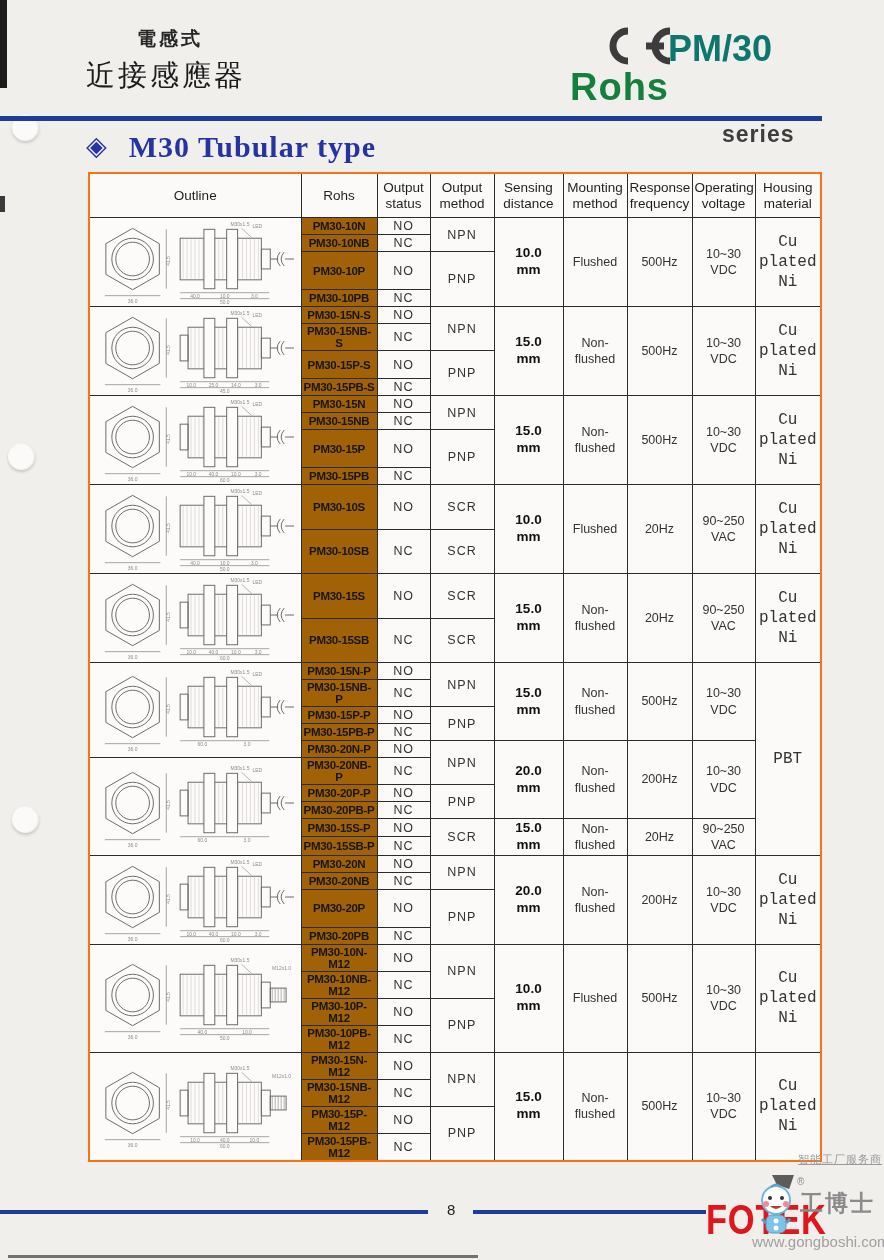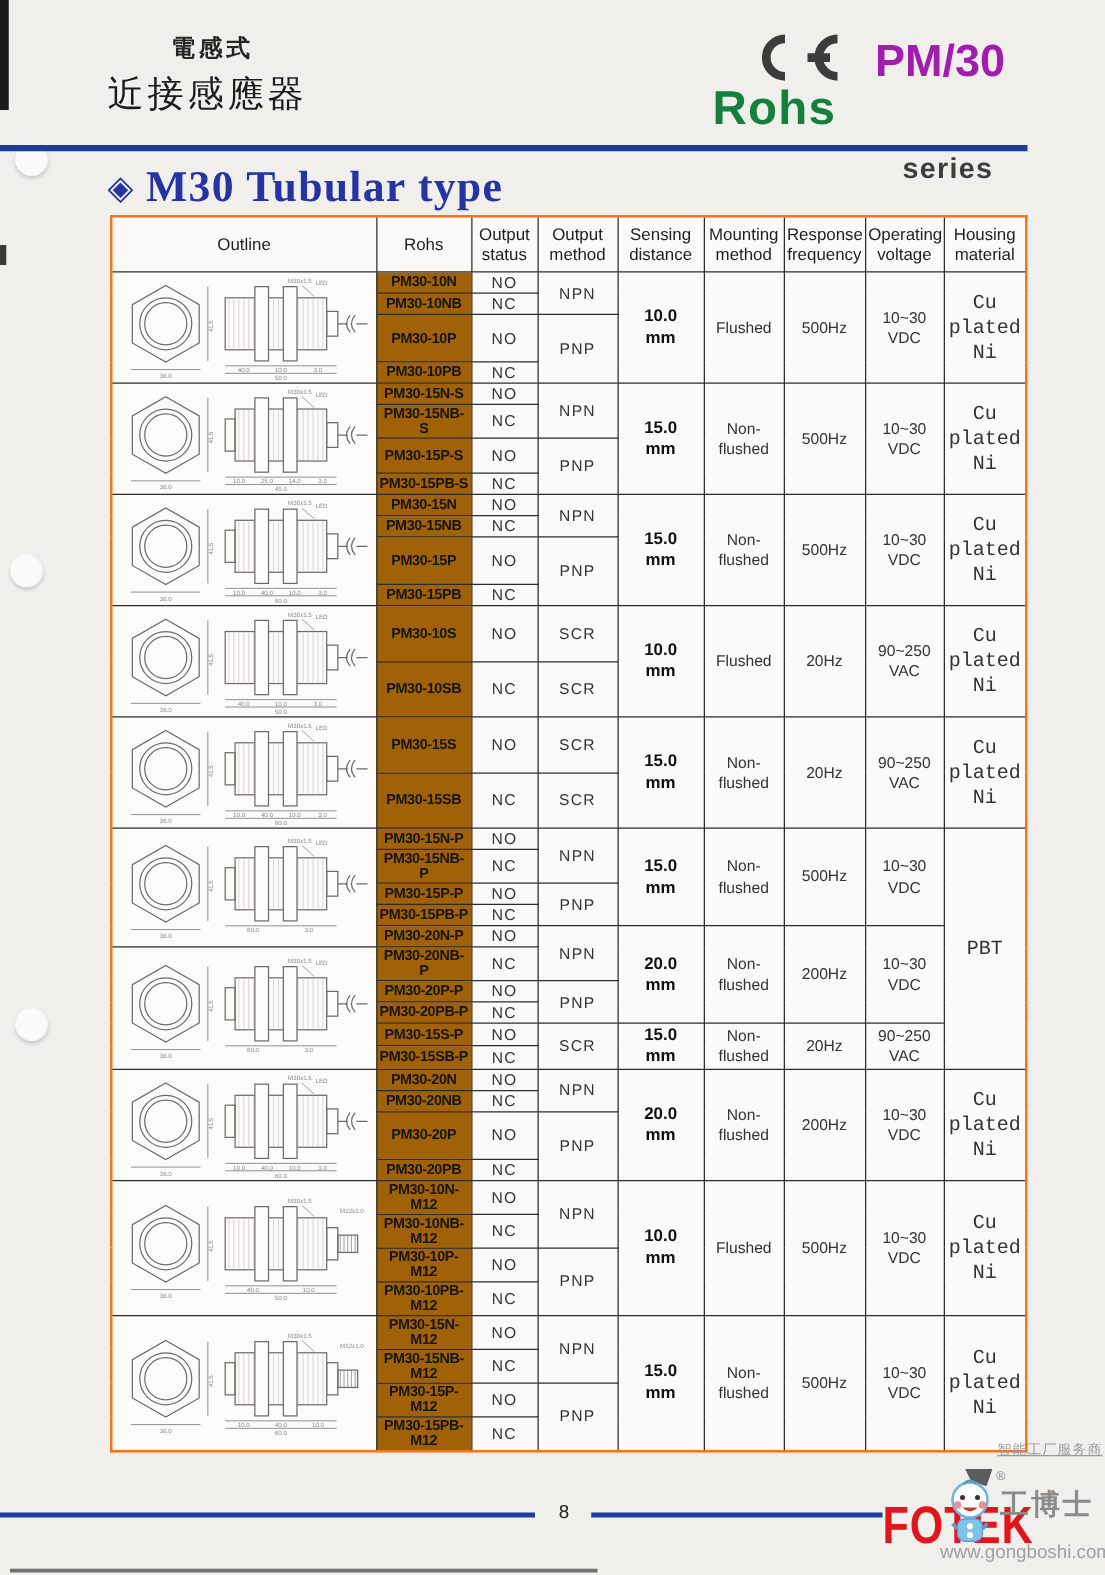--- a/index.html
+++ b/index.html
@@ -12,28 +12,28 @@
   .edge-bottom{position:absolute;left:8px;top:1255px;width:470px;height:3px;background:#3c3c3c;opacity:.7;}
   .hole{position:absolute;width:27px;height:27px;border-radius:50%;background:#fbfaf9;
         box-shadow:0 2px 3px rgba(0,0,0,.16), -1px 0 2px rgba(0,0,0,.08) inset;}
   .hole1{left:12px;top:114px;} .hole2{left:8px;top:443px;} .hole3{left:12px;top:806px;}
 
   
   .cjk-small{position:absolute;left:89px;top:26px;font-size:19px;letter-spacing:3px;color:#262626;font-weight:600;margin-left:48px;}
   .cjk-large{position:absolute;left:86px;top:56px;font-size:29px;letter-spacing:3px;color:#1c1c1c;font-weight:400;}
   .ce-mark{position:absolute;left:598px;top:26px;}
   .rohs{position:absolute;left:570px;top:66px;font-size:38px;font-weight:700;color:#15803d;letter-spacing:1px;}
-  .pm30{position:absolute;left:700px;top:28px;font-size:36px;font-weight:700;color:#a21caf;letter-spacing:0px;}
+  .pm30{position:absolute;left:668px;top:28px;font-size:36px;font-weight:700;color:#0f766e;letter-spacing:0px;}
   .series{position:absolute;left:722px;top:76px;font-size:23px;font-weight:700;color:#3d3d3d;letter-spacing:1px;margin-top:45px;}
   .rule-top{position:absolute;left:0;top:116px;width:822px;height:5px;background:#1d3c9b;}
 
   
   .sec-title{position:absolute;left:86px;top:130px;color:#2634a3;}
   .sec-title .bullet{font-size:27px;vertical-align:2px;margin-right:10px;}
-  .sec-title .txt{font-family:"Liberation Serif",serif;font-weight:700;font-size:35px;letter-spacing:1px;}
+  .sec-title .txt{font-family:"Liberation Serif",serif;font-weight:700;font-size:30px;letter-spacing:1px;margin-left:12px;}
 
   
   table.spec{position:absolute;left:88px;top:172px;width:732px;border-collapse:collapse;table-layout:fixed;
              background:#fbfaf8;border:2px solid #f97316;}
   table.spec th,table.spec td{border:1.5px solid #2c2c2c;text-align:center;vertical-align:middle;padding:1px 2px;}
   table.spec th{height:41px;font-size:13.5px;font-weight:400;color:#1f1f1f;line-height:1.15;}
   td.c-model{font-weight:700;text-align:left;padding-left:4px;font-size:11.5px;color:#161616;background:#a16207;letter-spacing:-0.3px;}
   td.c-status,td.c-method{font-size:12.5px;color:#333;letter-spacing:1px;}
   td.c-dist{font-weight:700;font-size:13.5px;color:#111;line-height:1.25;}
   td.c-spec{font-size:12.5px;color:#333;line-height:1.3;}

